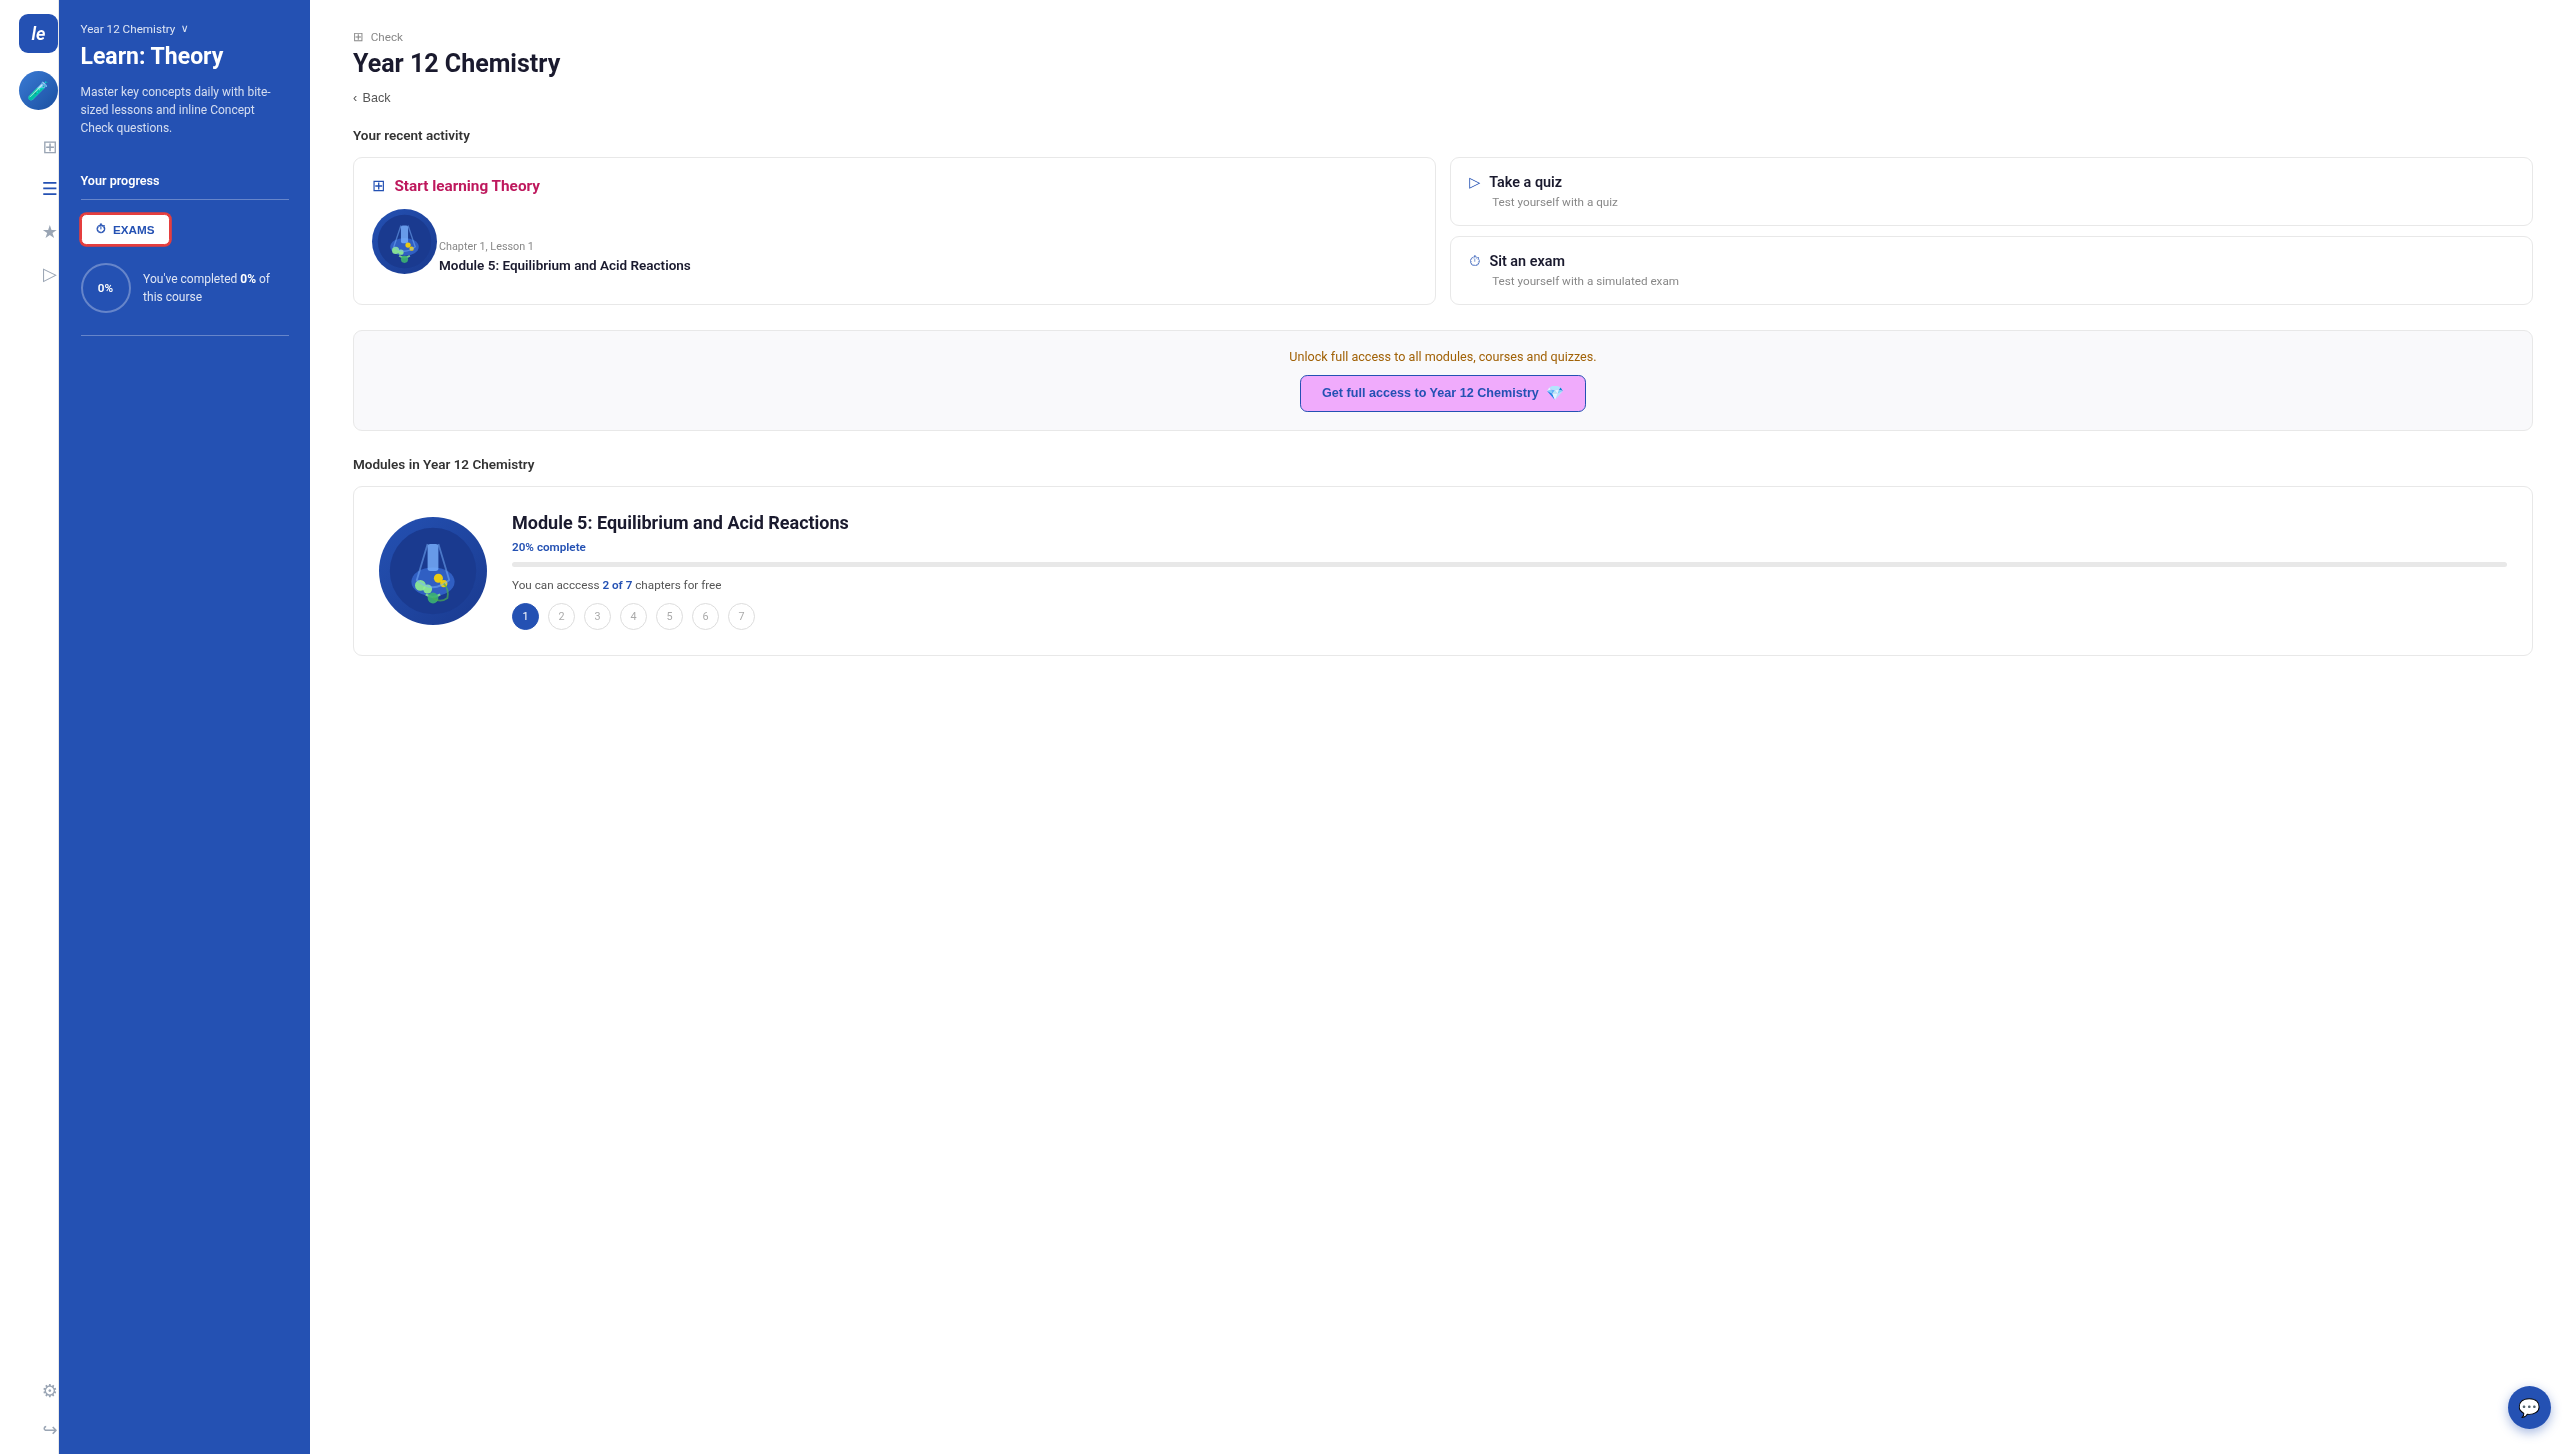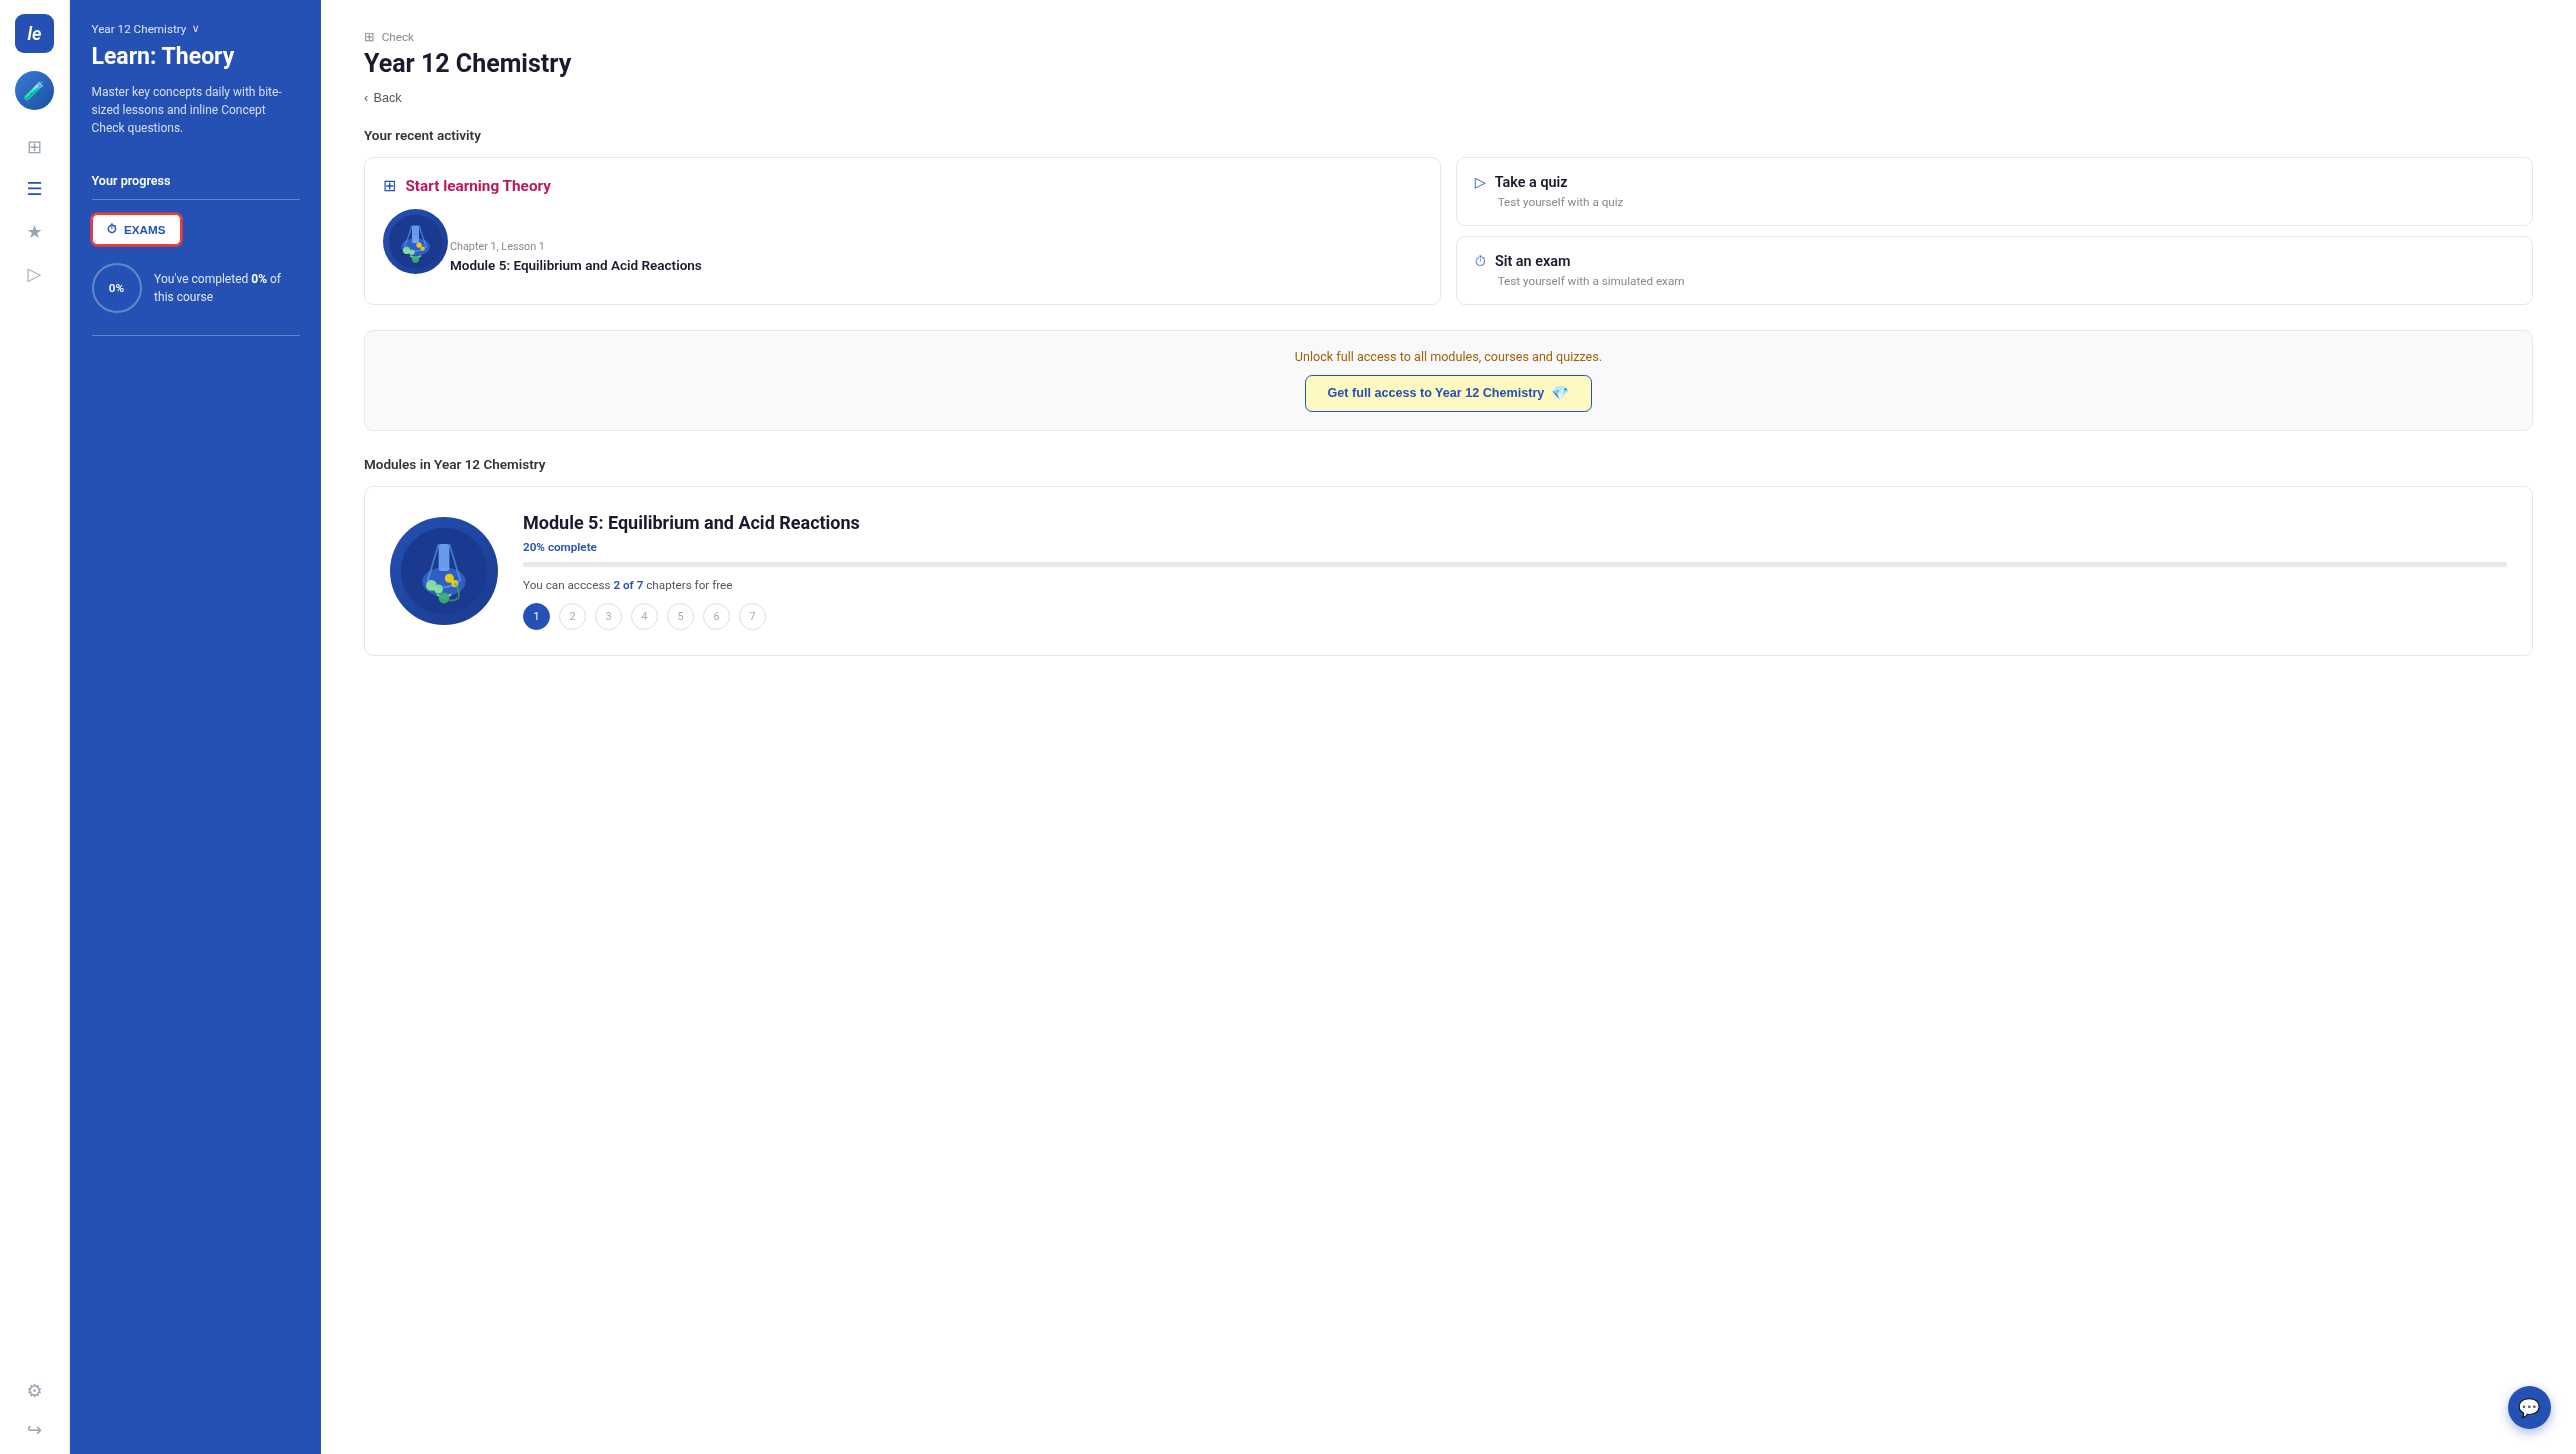--- a/index.html
+++ b/index.html
@@ -1,24 +1,24 @@
 <!DOCTYPE html>
 <html style="font-size:14.4px"><head>
   <meta charset="utf-8">
   <style>
     * { box-sizing: border-box; margin: 0; padding: 0; }
     body { font-family: -apple-system, BlinkMacSystemFont, 'Segoe UI', Roboto, sans-serif; background: #f5f5f5; display: flex; height: 100vh; overflow: hidden; }
 
     
     .icon-bar {
-      width: 70px;
+      width: 59px;
       background: #fff;
       display: flex;
       flex-direction: column;
-      align-items: center;
+      align-items: flex-end;
       padding: 14.4px 0;
       border-right: 0.9px solid #e8e8e8;
       z-index: 10;
     }
     .icon-bar-logo {
       width: 39px; height: 39px;
       background: #2451b3;
       border-radius: 9px;
       display: flex; align-items: center; justify-content: center;
       margin-bottom: 18px;
@@ -180,21 +180,21 @@
       background: #f9f9fb;
       border: 0.9px solid #e8e8e8;
       border-radius: 9px;
       padding: 18px 21.5px;
       text-align: center;
       margin-bottom: 25px;
     }
     .unlock-text { font-size: 12.6px; color: #a16207; margin-bottom: 10.8px; }
     .unlock-btn {
       display: inline-flex; align-items: center; gap: 7.2px;
-      background: #fef9c3;
+      background: #f0abfc;
       border: 1.8px solid #2451b3;
       color: #2451b3;
       border-radius: 7.2px;
       padding: 9px 21.5px;
       font-size: 12.6px;
       font-weight: 600;
       cursor: pointer;
       transition: background 0.2s;
     }
     .unlock-btn .diamond { font-size: 14.4px; }

